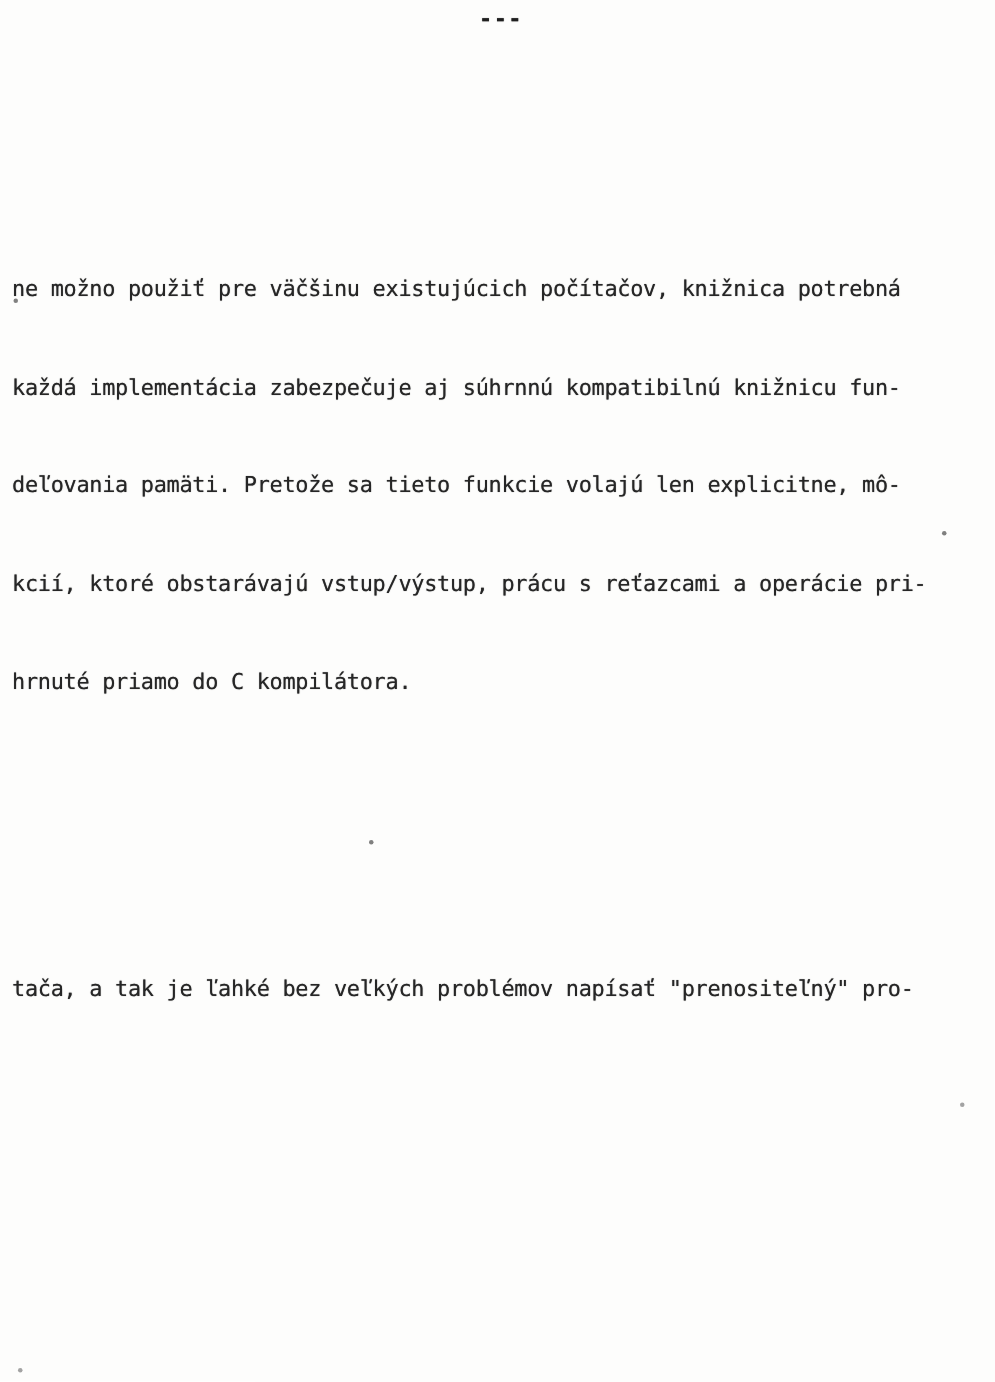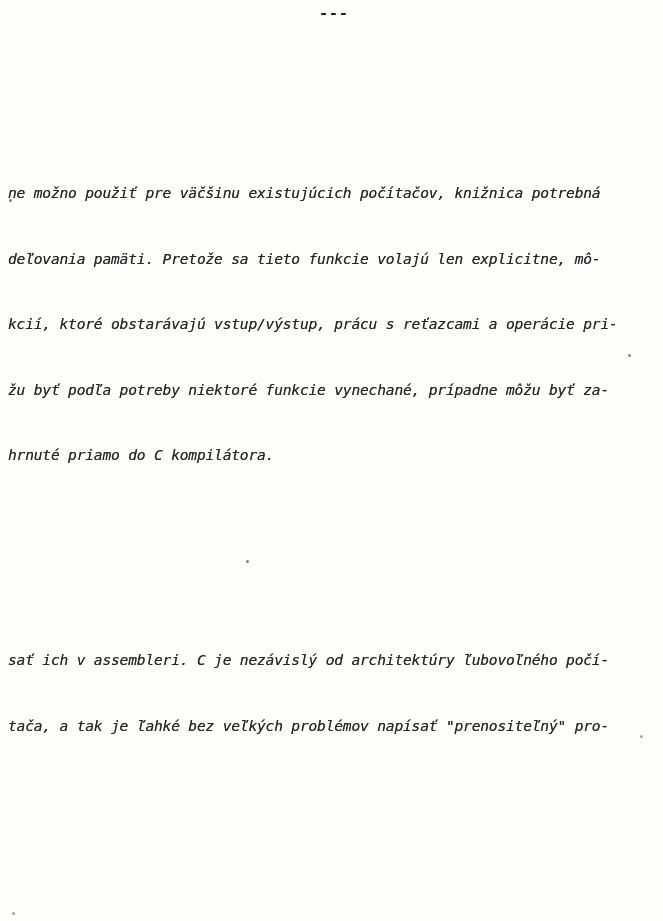--- a/index.html
+++ b/index.html
@@ -29,21 +29,21 @@
   }
   .page-marker {
     position: absolute;
     top: -6px;
     left: 50%;
     transform: translateX(-50%);
     font-weight: bold;
     color: #1f1f1f;
     letter-spacing: 1px;
   }
-  .para { margin: 0; font-style: italic; }
+  .para { margin: 0; }
   .para.gap-s { margin-top: 9px; }
   .para.gap-0 { margin-top: 0; }
   .line { height: 21.8px; }
   .line.indent { padding-left: 46px; }
   
   .ink-1 { color: #262626; }
   .speck {
     position: absolute;
     background: #4a4a4a;
     border-radius: 50%;
@@ -55,29 +55,28 @@
 </head>
 <body>
 
 <div class="page">
 
   <div class="page-marker">---</div>
 
   
   <div class="para gap-0 ink-1">
     <div class="line">ne možno použiť pre väčšinu existujúcich počítačov, knižnica potrebná</div>
+    <div class="line">každá implementácia zabezpečuje aj súhrnnú kompatibilnú knižnicu fun-</div>
     <div class="line">deľovania pamäti. Pretože sa tieto funkcie volajú len explicitne, mô-</div>
     <div class="line">kcií, ktoré obstarávajú vstup/výstup, prácu s reťazcami a operácie pri-</div>
-    <div class="line">žu byť podľa potreby niektoré funkcie vynechané, prípadne môžu byť za-</div>
     <div class="line">hrnuté priamo do C kompilátora.</div>
   </div>
 
   
   <div class="para gap-s ink-1">
-    <div class="line">sať ich v assembleri. C je nezávislý od architektúry ľubovoľného počí-</div>
     <div class="line">tača, a tak je ľahké bez veľkých problémov napísať "prenositeľný" pro-</div>
     
   </div>
 
   
   
 
   
   
 

